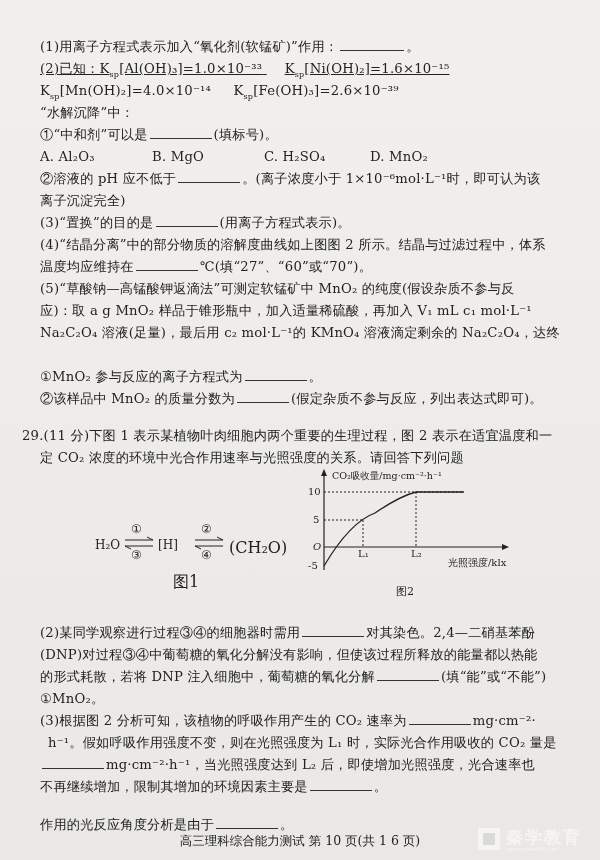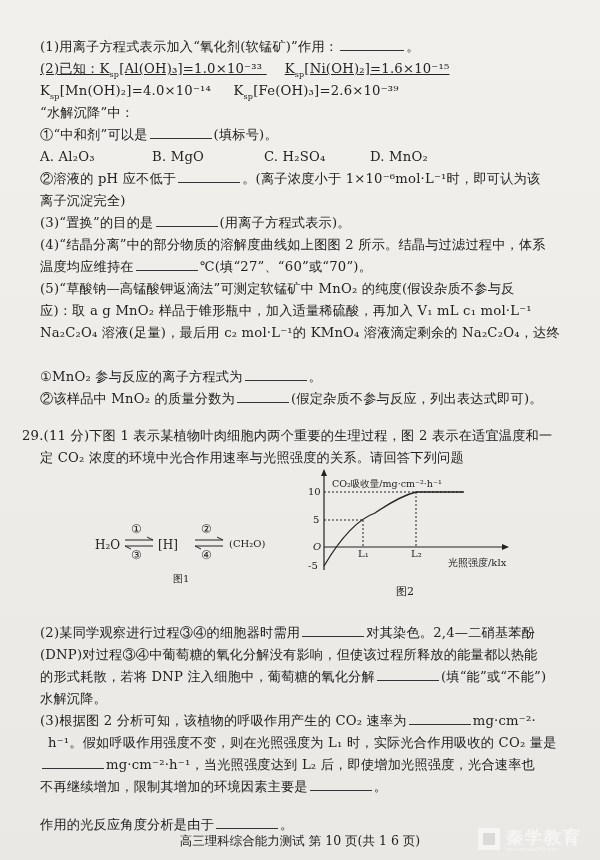--- a/index.html
+++ b/index.html
@@ -78,59 +78,59 @@
     </svg>
     <span style="position:absolute;left:63px;top:10px;font-size:12px;">[H]</span>
     <span style="position:absolute;left:106px;top:-6px;font-size:12px;">②</span>
     <span style="position:absolute;left:106px;top:20px;font-size:12px;">④</span>
     <svg style="position:absolute;left:98px;top:8px" width="32" height="14">
       <line x1="2" y1="4" x2="30" y2="4" stroke="#222"></line>
         <polyline points="24,1 30,4" fill="none" stroke="#222"></polyline>
       <line x1="2" y1="10" x2="30" y2="10" stroke="#222"></line>
         <polyline points="8,13 2,10" fill="none" stroke="#222"></polyline>
     </svg>
-    <span style="position:absolute;left:134px;top:10px;font-size:10px;">(CH₂O)</span>
-    <span style="position:absolute;left:78px;top:44px;font-size:10px;">图1</span>
+    <span style="position:absolute;left:134px;top:10px;font-size:16px;">(CH₂O)</span>
+    <span style="position:absolute;left:78px;top:44px;font-size:16px;">图1</span>
   </div>
 
   <div class="chart">
     <svg width="210" height="140">
 
       <line x1="24" y1="102" x2="24" y2="4" stroke="#222" stroke-width="1.2"></line>
       <polygon points="24,1 21,8 27,8" fill="#222"></polygon>
 
       <line x1="24" y1="79" x2="206" y2="79" stroke="#222" stroke-width="1.2"></line>
       <polygon points="209,79 202,76 202,82" fill="#222"></polygon>
 
       <line x1="24" y1="24" x2="164" y2="24" stroke="#222" stroke-dasharray="2,2"></line>
       <line x1="24" y1="52" x2="63" y2="52" stroke="#222" stroke-dasharray="2,2"></line>
       <line x1="63" y1="52" x2="63" y2="79" stroke="#222" stroke-dasharray="2,2"></line>
       <line x1="116" y1="24" x2="116" y2="79" stroke="#222" stroke-dasharray="2,2"></line>
 
       <path d="M24,98 Q50,54 75,45 Q100,28 116,24 L164,24" fill="none" stroke="#222" stroke-width="1.3"></path>
     </svg>
-    <span style="position:absolute;left:32px;top:2px;font-size:9.5px;margin-top:8px;">CO₂吸收量/mg·cm⁻²·h⁻¹</span>
+    <span style="position:absolute;left:32px;top:2px;font-size:9.5px;">CO₂吸收量/mg·cm⁻²·h⁻¹</span>
     <span style="position:absolute;left:8px;top:18px;font-size:10px;">10</span>
     <span style="position:absolute;left:13px;top:46px;font-size:10px;">5</span>
     <span style="position:absolute;left:13px;top:73px;font-size:10px;font-style:italic;">O</span>
     <span style="position:absolute;left:8px;top:92px;font-size:10px;">-5</span>
     <span style="position:absolute;left:58px;top:80px;font-size:10px;">L₁</span>
     <span style="position:absolute;left:111px;top:80px;font-size:10px;">L₂</span>
     <span style="position:absolute;left:148px;top:88px;font-size:10px;">光照强度/klx</span>
     <span style="position:absolute;left:96px;top:116px;font-size:11px;">图2</span>
   </div>
 
   <div class="ln" style="left:40px;top:624px;">
     <span>(2)某同学观察进行过程③④的细胞器时需用</span><span class="blank" style="width:62px"></span><span>对其染色。2,4—二硝基苯酚</span>
   </div>
   <div class="ln" style="left:40px;top:646px;">(DNP)对过程③④中葡萄糖的氧化分解没有影响，但使该过程所释放的能量都以热能</div>
   <div class="ln" style="left:40px;top:668px;text-align:right;">
     <span>的形式耗散，若将 DNP 注入细胞中，葡萄糖的氧化分解</span><span class="blank" style="width:62px"></span><span>(填“能”或“不能”)</span>
   </div>
-  <div class="ln" style="left:40px;top:690px;">水解沉降。</div>
+  <div class="ln" style="left:40px;top:690px;">①MnO₂。</div>
   <div class="ln" style="left:40px;top:712px;">
     <span>(3)根据图 2 分析可知，该植物的呼吸作用产生的 CO₂ 速率为</span><span class="blank" style="width:62px"></span><span>mg·cm⁻²·</span>
   </div>
   <div class="ln" style="left:48px;top:734px;">h⁻¹。假如呼吸作用强度不变，则在光照强度为 L₁ 时，实际光合作用吸收的 CO₂ 量是</div>
   <div class="ln" style="left:40px;top:756px;">
     <span class="blank" style="width:62px"></span><span>mg·cm⁻²·h⁻¹，当光照强度达到 L₂ 后，即使增加光照强度，光合速率也</span>
   </div>
   <div class="ln" style="left:40px;top:778px;">
     <span>不再继续增加，限制其增加的环境因素主要是</span><span class="blank" style="width:62px"></span><span>。</span>
   </div>

